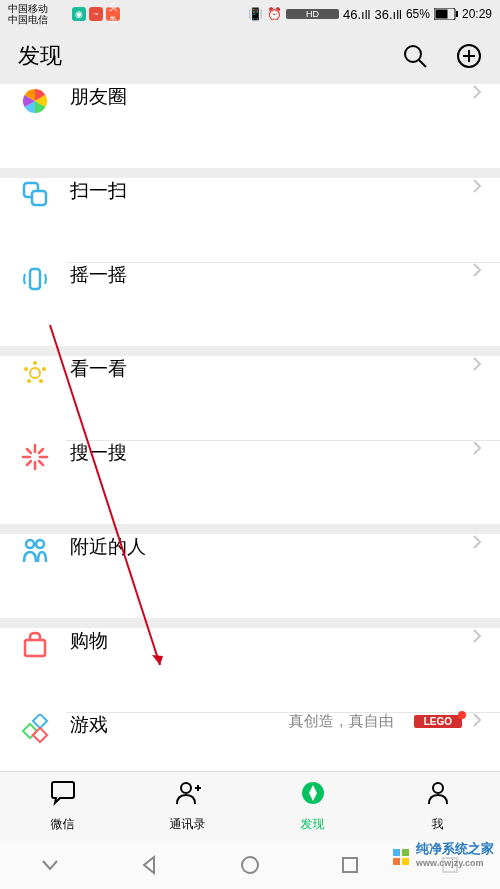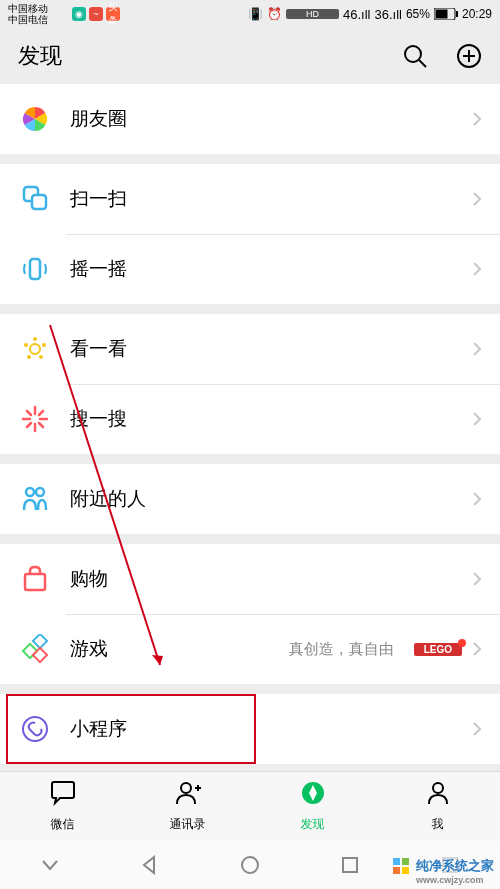--- a/index.html
+++ b/index.html
@@ -13,35 +13,35 @@
   .mb-red { background: #e74c3c; }
   .mb-orange { background: #ff5e3a; text-align: center; }
   .status-right { display: flex; align-items: center; gap: 4px; font-size: 12px; }
   .status-right .stxt { font-size: 13px; }
   .hd-box { background:#555; color:#fff; border-radius:2px; padding:0 20px; font-size:9px; }
   .header { height: 56px; background: #ededed; display: flex; align-items: center; justify-content: space-between; padding: 0 18px; }
   .header-title { font-size: 22px; font-weight: 500; }
   .header-actions { display: flex; gap: 28px; align-items: center; }
   .content { background: #ededed; }
   .group { background: #fff; margin-bottom: 10px; }
-  .cell { height: 70px; display: flex; align-items: center; padding: 0 18px; position: relative; }
+  .cell { height: 84px; display: flex; align-items: flex-start; padding: 0 18px; position: relative; }
   .cell + .cell::before { content: ""; position: absolute; left: 66px; right: 0; top: 0; height: 1px; background: #e5e5e5; }
   .cell-icon { width: 34px; height: 34px; margin-right: 18px; display: flex; align-items: center; justify-content: center; }
   .cell-label { font-size: 19px; color: #000; flex: 1; }
   .cell-extra { font-size: 15px; color: #888; margin-right: 10px; display:flex; align-items:center; gap:20px; }
   .chevron { color: #c7c7cc; }
   .lego { background:#d32f2f; color:#fff; font-size:10px; padding:1px 10px; border-radius:2px; font-weight:bold; position:relative; }
   .lego::after { content:""; position:absolute; top:-4px; right:-4px; width:8px; height:8px; background:#ff3b30; border-radius:50%; }
   .highlight-box { position: absolute; left: 6px; top: 0; bottom: 0; width: 250px; border: 2px solid #d0021b; pointer-events: none; }
   .tabbar { position: absolute; bottom: 48px; left: 0; right: 0; height: 70px; background: #f7f7f7; border-top: 1px solid #dcdcdc; display: flex; }
   .tab { flex: 1; display: flex; flex-direction: column; align-items: center; justify-content: center; gap: 10px; }
   .tab-label { font-size: 12px; color: #000; }
   .tab.active .tab-label { color: #07c160; }
   .navbar { position: absolute; bottom: 0; left: 0; right: 0; height: 48px; background: #fafafa; display: flex; align-items: center; justify-content: space-around; }
-  .watermark { position: absolute; bottom: 4px; right: 6px; font-size: 13px; color: #2a7abf; font-weight: 600; display:flex; align-items:flex-start; gap:4px; }
+  .watermark { position: absolute; bottom: 21px; right: 6px; font-size: 13px; color: #2a7abf; font-weight: 600; display:flex; align-items:flex-end; gap:4px; }
   .wm-logo { width:20px; height:20px; }
   svg { display: block; }
 </style>
 </head>
 <body>
 
 <div class="status-bar">
   <div class="status-left">
     <div class="carrier-text">
       <div>中国移动</div>

